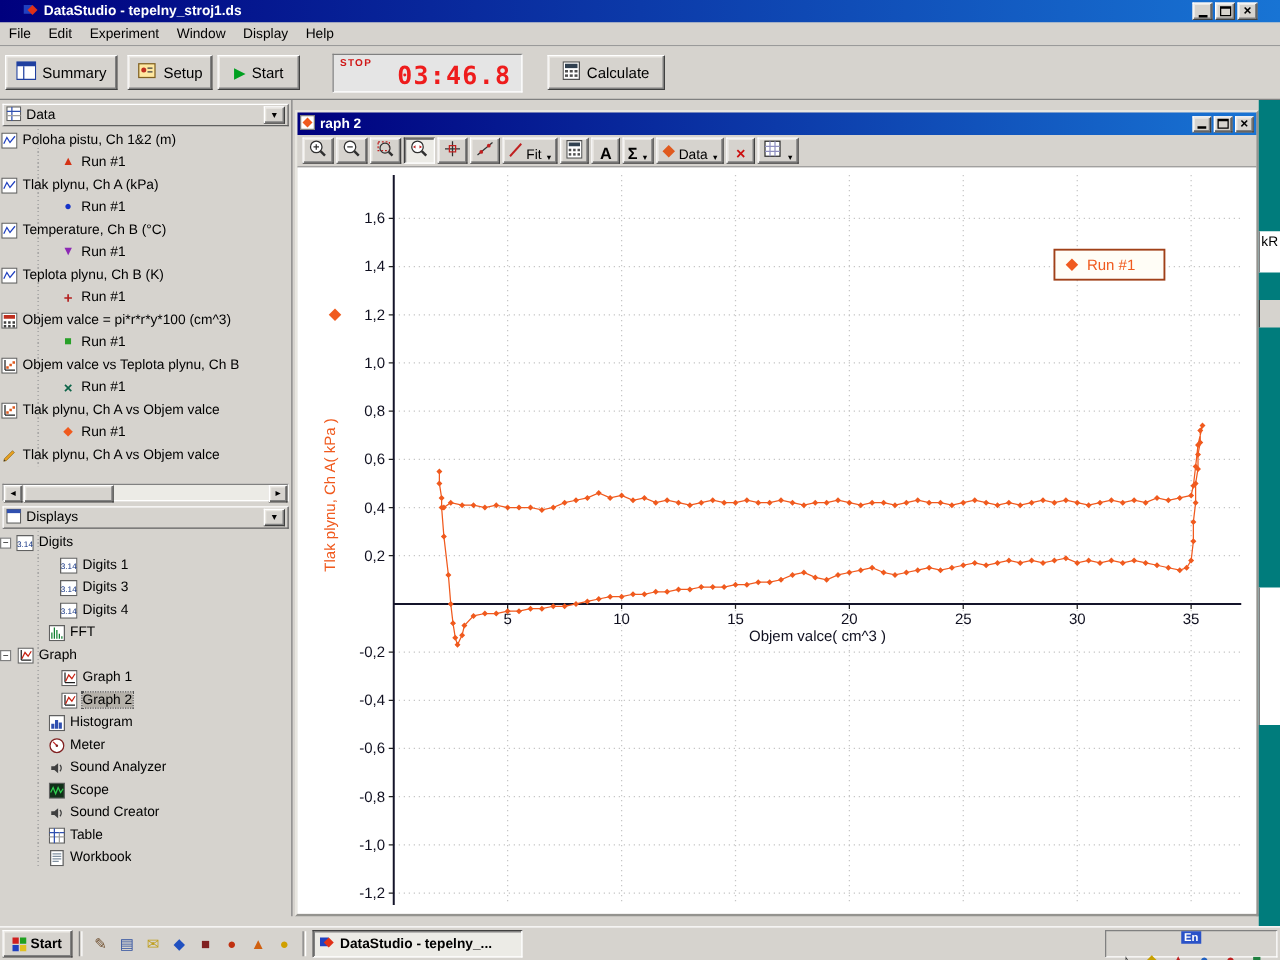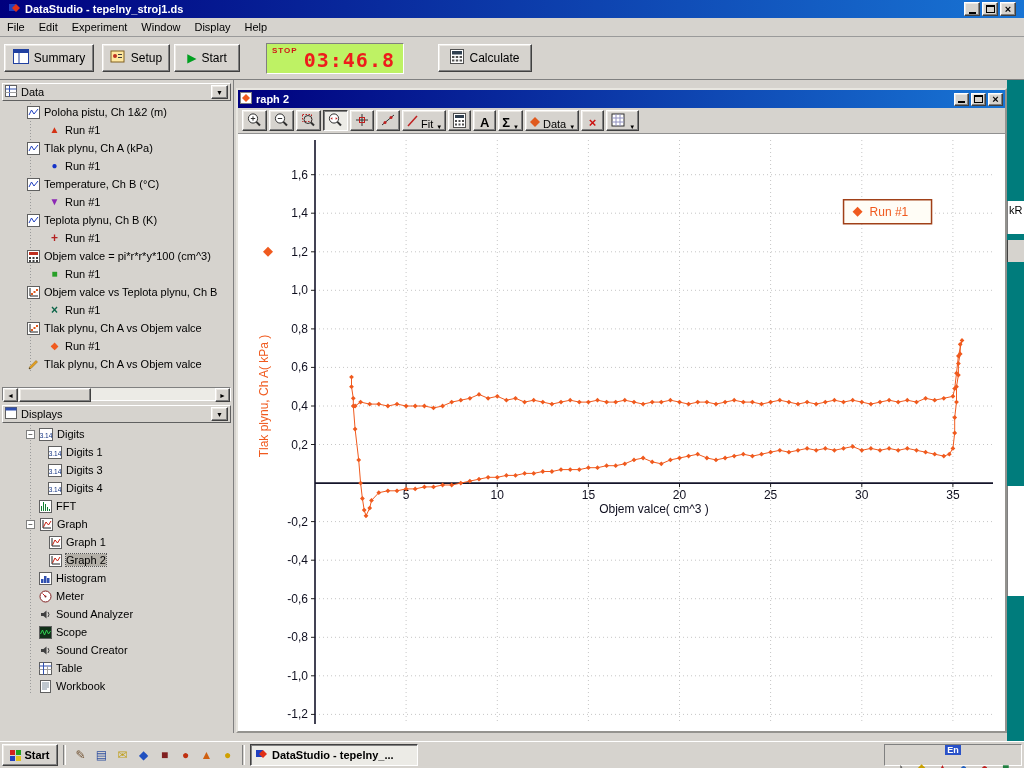--- a/index.html
+++ b/index.html
@@ -4,44 +4,44 @@
 <style>
   * { box-sizing: border-box; margin:0; padding:0; }
   html,body { width:1024px; height:768px; }
   body { position:relative; background:#d6d3ce; font-family:"Liberation Sans",sans-serif; font-size:11px; color:#000; overflow:hidden; }
 
   .bevel { background:#d6d3ce; border:1px solid; border-color:#ffffff #404040 #404040 #ffffff; box-shadow:inset -1px -1px 0 #808080, inset 1px 1px 0 #ece9e4; }
   .pressed { border-color:#404040 #ffffff #ffffff #404040; box-shadow:inset 1px 1px 0 #808080; background:#ecebe6; }
   .sunken { border:1px solid; border-color:#808080 #ffffff #ffffff #808080; }
 
   
-  .titlebar { position:absolute; top:0; left:0; width:1024px; height:18px; background:linear-gradient(90deg,#00007e,#1874d4); color:#fff; display:flex; align-items:center; gap:4px; padding:0 8px; font-weight:bold; font-size:11px; }
+  .titlebar { position:absolute; top:0; left:0; width:1024px; height:18px; background:linear-gradient(90deg,#00007e,#1874d4); color:#fff; display:flex; align-items:center; gap:4px; padding:0 18px; font-weight:bold; font-size:11px; }
   .win-btns { margin-left:auto; display:flex; gap:2px; }
   .wbtn { width:16px; height:14px; display:flex; align-items:center; justify-content:center; font-size:11px; font-weight:bold; color:#000; cursor:default; }
   .g-min { width:7px; height:2px; background:#000; margin-top:7px; }
   .g-max { width:9px; height:8px; border:1px solid #000; border-top:2px solid #000; }
 
   
   .menubar { position:absolute; top:18px; left:0; width:1024px; height:19px; background:#d6d3ce; display:flex; align-items:center; border-bottom:1px solid #9a9a9a; }
   .menu-item { padding:2px 7px; }
 
   
   .toolbar-main { position:absolute; top:37px; left:0; width:1024px; height:43px; background:#d6d3ce; border-bottom:1px solid #808080; }
   .tb-btn { position:absolute; top:7px; height:28px; display:flex; align-items:center; justify-content:center; gap:5px; font-size:12px; }
-  .timer { position:absolute; left:266px; top:6px; width:138px; height:31px; background:#bef264; border:1px solid; border-color:#808080 #fff #fff #808080; }
+  .timer { position:absolute; left:266px; top:6px; width:152px; height:31px; background:#e5e5e5; border:1px solid; border-color:#808080 #fff #fff #808080; }
   .timer .stop-lbl { position:absolute; left:5px; top:2px; color:#d01818; font-size:8px; font-weight:bold; letter-spacing:1px; }
   .timer .digits { position:absolute; right:8px; top:4px; color:#ee1c1c; font-family:"DejaVu Sans Mono",monospace; font-size:20px; font-weight:bold; letter-spacing:1px; }
   .start-tri { color:#00a020; font-size:12px; }
 
   
   .left-panel { position:absolute; left:0; top:80px; width:234px; height:653px; background:#d6d3ce; border-right:1px solid #808080; }
   .panel-header { position:absolute; left:2px; width:229px; height:18px; display:flex; align-items:center; gap:4px; padding:0 2px; background:#d6d3ce; border:1px solid; border-color:#ffffff #606060 #606060 #ffffff; }
   .hdr-btn { margin-left:auto; width:17px; height:14px; display:flex; align-items:center; justify-content:center; font-size:7px; }
   .tree { position:absolute; left:0; width:233px; background-image:repeating-linear-gradient(to bottom,#9a9a9a 0 1px,transparent 1px 3px); background-size:1px 100%; background-position:30px 0; background-repeat:no-repeat; }
-  .tree-row { height:18px; display:flex; align-items:center; gap:4px; padding-left:26px; white-space:nowrap; overflow:hidden; }
+  .tree-row { height:18px; display:flex; align-items:center; gap:4px; white-space:nowrap; overflow:hidden; }
   .tree-row.child { padding-left:48px; }
   .tree-row.leaf { padding-left:38px; }
   .tree-label { overflow:hidden; text-overflow:clip; }
   .tree-label.selected { background:#b4b0a8; outline:1px dotted #555; }
   .run-marker { width:13px; text-align:center; font-size:10px; line-height:10px; }
   .run-marker.bold { font-weight:900; font-size:12px; }
   .expander { width:9px; height:9px; min-width:9px; border:1px solid #808080; background:#fff; font-size:8px; line-height:7px; text-align:center; color:#000; }
   .ticon { display:inline-flex; width:14px; justify-content:center; }
 
   
@@ -57,21 +57,21 @@
   .gw-toolbar { height:26px; background:#d6d3ce; border-bottom:1px solid #909090; display:flex; align-items:center; gap:2px; padding:0 4px; }
   .gbtn { height:21px; min-width:23px; display:inline-flex; align-items:flex-end; justify-content:center; gap:2px; padding:0 3px; font-size:11px; }
   .gbtn .dd { font-size:6px; margin-left:1px; }
   .gbtn.red { color:#cc1010; font-weight:900; font-size:13px; }
   .gbtn .big { font-weight:bold; font-size:13px; }
   .gw-client { flex:1; background:#fff; position:relative; overflow:hidden; }
 
   
   .edge-strip { position:absolute; left:1007px; top:80px; width:17px; height:661px; background:#007c7c; }
   .edge-frag { position:absolute; left:0; width:17px; }
-  .frag-white { background:#fff; border-left:1px solid #808080;margin-top:16px; }
+  .frag-white { background:#fff; border-left:1px solid #808080; }
   .frag-gray { background:#d6d3ce; border-left:1px solid #404040; }
 
   
   .taskbar { position:absolute; left:0; top:741px; width:1024px; height:27px; background:#d6d3ce; border-top:1px solid #fff; display:flex; align-items:center; gap:3px; padding:0 2px; }
   .start-btn { width:56px; height:22px; display:flex; align-items:center; justify-content:center; gap:3px; font-weight:bold; font-size:11px; }
   .flag { display:inline-grid; grid-template-columns:5px 5px; grid-template-rows:5px 5px; gap:1px; }
   .flag i { display:block; }
   .ql-icon, .tray-icon { width:19px; height:19px; display:flex; align-items:center; justify-content:center; font-size:12px; }
   .tb-divider { width:3px; height:20px; border-left:1px solid #808080; border-right:1px solid #fff; margin:0 2px; }
   .task-btn { width:168px; height:22px; display:flex; align-items:center; gap:4px; padding:0 4px; font-weight:bold; white-space:nowrap; overflow:hidden; }

